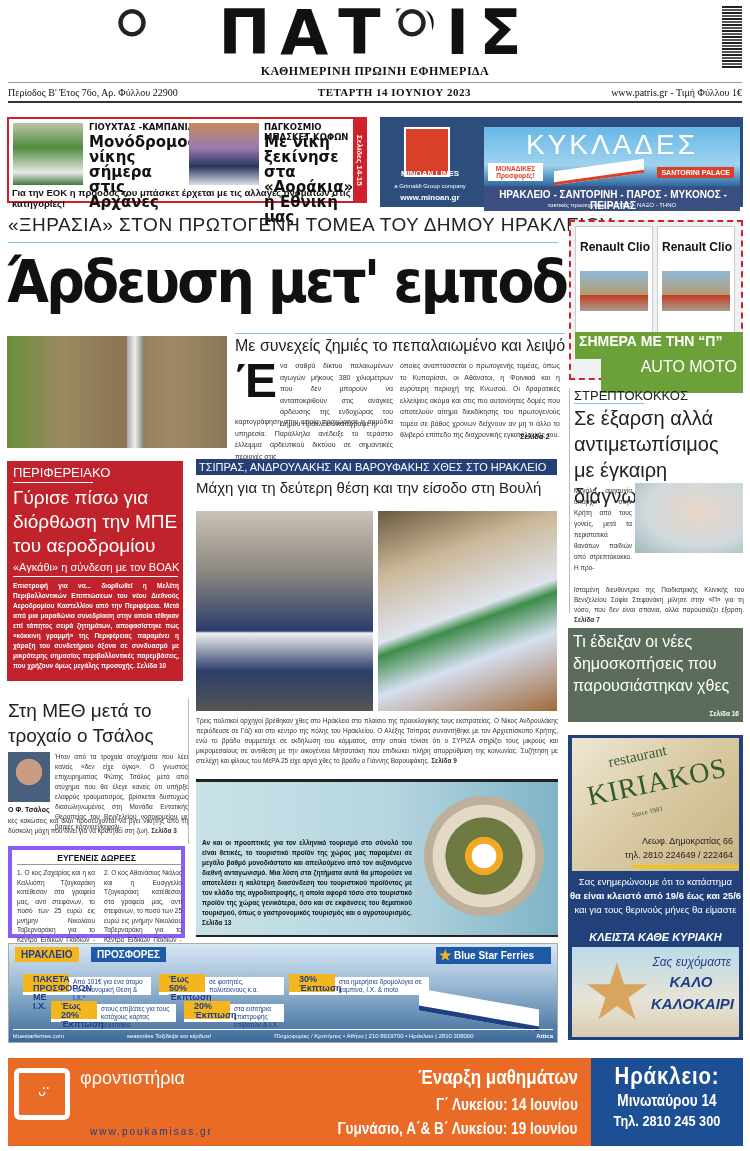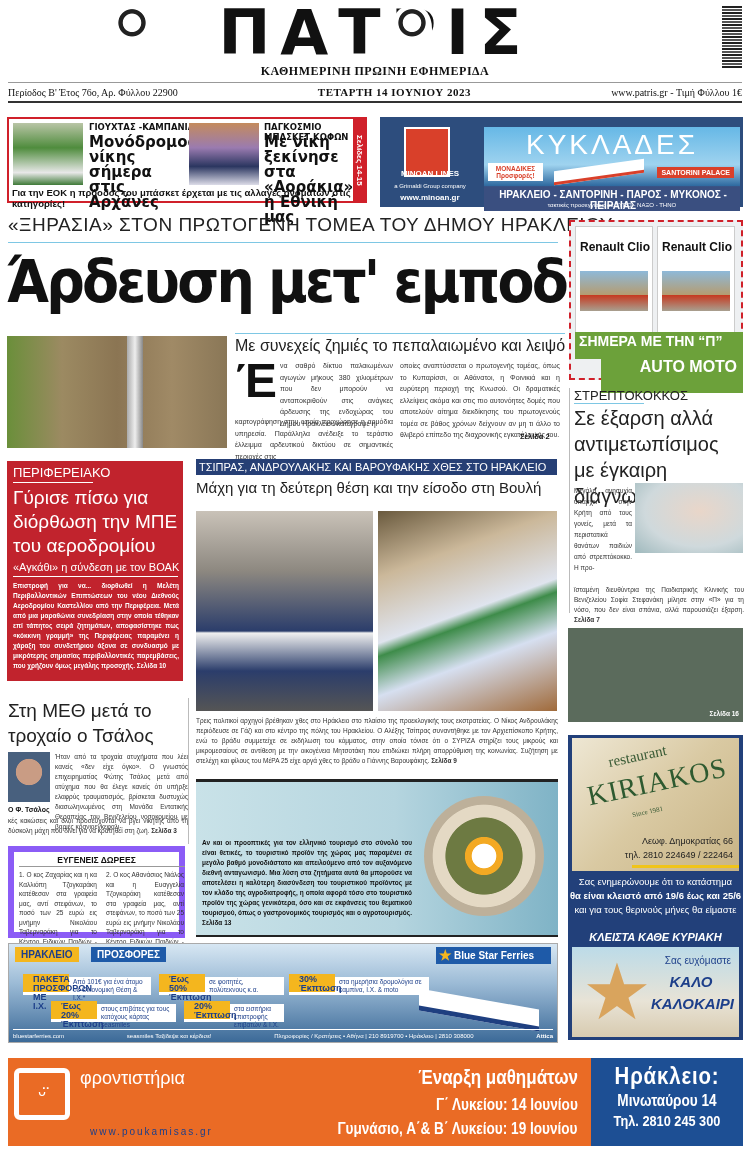--- a/index.html
+++ b/index.html
@@ -41,21 +41,21 @@
 .body1a{left:280px;top:360px;width:113px;font-size:7px;line-height:11.5px;text-align:justify;color:#333}
 .body1b{left:235px;top:416px;width:158px;font-size:7px;line-height:11.5px;text-align:justify;color:#333}
 .body1c{left:400px;top:360px;width:160px;font-size:7px;line-height:11.5px;text-align:justify;color:#333}
 .page5{left:520px;top:432px;font-size:7.5px;font-weight:bold}
 
 .auto{left:569px;top:220px;width:174px;height:160px;border:2px dashed #d0202a;background:#eef0f2}
 .auto .pg{position:absolute;top:4px;width:78px;height:130px;background:#fff;border:1px solid #ccc}
 .auto .pg .t{position:absolute;left:4px;top:14px;font-size:12px;font-weight:bold;line-height:12px}
 .auto .pg .car{position:absolute;left:4px;top:44px;width:68px;height:40px;background:linear-gradient(180deg,#8eb9d9,#b59c70 60%,#c53b22 61%,#a8a090)}
 .auto .g1{position:absolute;left:4px;top:110px;width:168px;height:27px;background:#6ca13a;color:#fff;font-weight:bold;font-size:14px;line-height:18px;padding-left:4px;white-space:nowrap}
-.auto .g2{position:absolute;left:30px;top:135px;width:142px;height:36px;background:#6ca13a;color:#fff;font-weight:bold;font-size:16px;line-height:20px;text-align:right;padding-right:6px}
+.auto .g2{position:absolute;left:30px;top:135px;width:142px;height:36px;background:#6ca13a;color:#fff;font-weight:normal;font-size:16px;line-height:20px;text-align:right;padding-right:6px}
 
 .strep-k{left:574px;top:388px;font-size:13px;color:#222}
 .strep-rule{left:574px;top:403px;width:70px;height:1px;background:#7ec7e4}
 .strep-h{left:574px;top:405px;width:170px;font-size:20px;line-height:26px;color:#222}
 .strep-vrule{left:569px;top:388px;width:1px;height:225px;background:#bbb}
 .strep-b1{left:574px;top:485px;width:58px;font-size:6.5px;line-height:11px;color:#333;text-align:justify}
 .strep-img{left:635px;top:483px;width:108px;height:70px;background:radial-gradient(ellipse at 60% 40%,#e9d6c9,#cfd9dc 60%,#9fb9bd)}
 .strep-b2{left:574px;top:585px;width:170px;font-size:6.5px;line-height:10px;color:#333;text-align:justify}
 
 .redbox{left:7px;top:461px;width:176px;height:220px;background:#c1232d;color:#fff}
@@ -72,21 +72,21 @@
 .pol-img2{left:378px;top:511px;width:179px;height:200px;background:linear-gradient(160deg,#6a5a3e 0,#cbb89a 25%,#dfe4ee 50%,#3e8c4a 55%,#d6dff0 70%,#a06a3a 100%)}
 .pol-b{left:196px;top:716px;width:362px;font-size:6.5px;line-height:10px;color:#333;text-align:justify}
 
 .meth-h{left:8px;top:698px;width:180px;font-size:19px;line-height:25px;color:#222}
 .meth-img{left:8px;top:752px;width:42px;height:50px;background:radial-gradient(circle at 50% 40%,#c99c84 0 35%,#48607e 37%)}
 .meth-cap{left:8px;top:806px;font-size:7px;font-weight:bold}
 .meth-b1{left:55px;top:752px;width:133px;font-size:6.5px;line-height:10px;color:#333;text-align:justify}
 .meth-b2{left:8px;top:816px;width:180px;font-size:6.5px;line-height:10px;color:#333;text-align:justify}
 .meth-vr{left:188px;top:698px;width:1px;height:146px;background:#bbb}
 
-.don{left:8px;top:846px;width:177px;height:92px;border:6px solid #8b5cf6}
+.don{left:8px;top:846px;width:177px;height:92px;border:4px solid #8b5cf6}
 .don .t{position:absolute;left:0;top:3px;width:100%;text-align:center;font-size:8.5px;font-weight:bold}
 .don .r{position:absolute;left:5px;top:14px;width:166px;height:1px;background:#999}
 .don .c{position:absolute;top:18px;width:78px;font-size:6.5px;line-height:9.5px;color:#333;text-align:justify}
 
 .tour{left:196px;top:779px;width:362px;height:158px;background:linear-gradient(90deg,#c9e2e8,#b5d5df 55%,#7fb3c6);border-top:3px solid #222;border-bottom:2px solid #222}
 .tour .h{position:absolute;left:6px;top:4px;width:240px;font-size:18px;line-height:24px;color:#111}
 .tour .b{position:absolute;left:6px;top:56px;width:210px;font-size:6.5px;line-height:10px;font-weight:bold;color:#111;text-align:justify}
 .tour .plate{position:absolute;left:228px;top:14px;width:120px;height:120px;border-radius:50%;background:radial-gradient(circle,#fff 0 14%,#f3a923 15% 22%,#6d7a42 23% 45%,#e4d9c4 46% 60%,#bdb09a 61%)}
 
 .polls{left:568px;top:628px;width:175px;height:94px;background:#5b6b5c;color:#fff}
@@ -97,21 +97,21 @@
 .kir .card{position:absolute;left:4px;top:3px;width:167px;height:133px;background:linear-gradient(135deg,#eee7d4,#d9c9a2 50%,#c8b486)}
 .kir .rest{position:absolute;left:36px;top:10px;font-family:"Liberation Serif",serif;font-size:15px;color:#3a5b36;transform:rotate(-12deg)}
 .kir .name{position:absolute;left:14px;top:28px;font-family:"Liberation Serif",serif;font-size:28px;color:#2e5a30;transform:rotate(-12deg);letter-spacing:1px}
 .kir .since{position:absolute;left:60px;top:70px;font-family:"Liberation Serif",serif;font-size:7px;color:#3a5b36;transform:rotate(-12deg)}
 .kir .addr{position:absolute;right:6px;top:96px;font-size:9px;color:#222;text-align:right;line-height:14px}
 .kir .yl{position:absolute;left:60px;top:127px;width:107px;height:3px;background:#f0c419}
 .kir .info{position:absolute;left:0;top:140px;width:175px;color:#fff;text-align:center;font-size:9.5px;line-height:14px}
 .kir .closed{position:absolute;left:0;top:196px;width:175px;color:#fff;text-align:center;font-size:11px;font-weight:bold;font-style:italic}
 .kir .beach{position:absolute;left:4px;top:212px;width:167px;height:90px;background:linear-gradient(180deg,#bcdbe8,#e8e3d6 60%,#d8cbb0)}
 .kir .star{position:absolute;left:10px;top:10px;width:70px;height:70px;color:#d9a45d;font-size:78px;line-height:70px}
-.kir .wish{position:absolute;right:8px;top:8px;text-align:center;color:#1d3f8a;font-size:10px}
+.kir .wish{position:absolute;right:8px;top:8px;text-align:center;color:#1d3f8a;font-style:italic;font-size:12px}
 .kir .kalo{position:absolute;right:8px;top:24px;width:80px;text-align:center;color:#1d3f8a;font-weight:bold;font-style:italic;font-size:15px;line-height:22px}
 
 .bsf{left:8px;top:943px;width:550px;height:100px;background:linear-gradient(180deg,#d7e7f3 0,#9cbbd6 40%,#3c6a98 100%);border:1px solid #aaa}
 .bsf .tag{position:absolute;top:3px;height:15px;font-size:10px;font-weight:bold;line-height:15px;padding:0 6px;color:#fff}
 .bsf .logo{position:absolute;right:6px;top:3px;width:115px;height:17px;background:#1e5aa8;color:#fff;font-size:10px;font-weight:bold;line-height:17px;padding-left:18px}
 .bsf .logo span.st{position:absolute;left:3px;top:0;color:#f4b61e;font-size:14px}
 .bsf .offer{position:absolute;height:18px;background:#fff;font-size:6.5px;line-height:8px;color:#1d3f8a;padding:1px 3px 1px 50px}
 .bsf .offer .b{position:absolute;left:0;top:-3px;width:46px;height:18px;background:#f4b61e;color:#1d3f8a;font-weight:bold;font-size:9px;line-height:9px;padding:1px 10px}
 .bsf .foot{position:absolute;left:4px;bottom:3px;width:540px;font-size:6px;color:#fff;display:flex;justify-content:space-between;border-top:1px solid #fff;padding-top:3px}
 
@@ -236,20 +236,21 @@
   <div class="c" style="left:5px">1. Ο κος Ζαχαρίας και η κα Καλλιόπη Τζογκαράκη κατέθεσαν στα γραφεία μας, αντί στεφάνων, το ποσό των 25 ευρώ εις μνήμην Νικολάου Ταβερναράκη για το Κέντρο Ειδικών Παιδιών - Ζωοδόχος Πηγή.</div>
   <div class="c" style="left:92px">2. Ο κος Αθανάσιος Νιάλος και η Ευαγγελία Τζογκαράκη κατέθεσαν στα γραφεία μας, αντί στεφάνων, το ποσό των 25 ευρώ εις μνήμην Νικολάου Ταβερναράκη για το Κέντρο Ειδικών Παιδιών - Ζωοδόχος Πηγή.</div>
 </div>
 
 <div class="abs tour">
   <div class="b"><span>Αν και οι προοπτικές για τον ελληνικό τουρισμό στο σύνολό του είναι θετικές, το τουριστικό προϊόν της χώρας μας παραμένει σε μεγάλο βαθμό μονοδιάστατο και απειλούμενο από τον αυξανόμενο διεθνή ανταγωνισμό. Μια λύση στα ζητήματα αυτά θα μπορούσε να αποτελέσει η καλύτερη διασύνδεση του τουριστικού προϊόντος με τον κλάδο της αγροδιατροφής, η οποία αφορά τόσο στο τουριστικό προϊόν της χώρας γενικότερα, όσο και σε εκφάνσεις του θεματικού τουρισμού, όπως ο γαστρονομικός τουρισμός και ο αγροτουρισμός.</span> <span>Σελίδα 13</span></div>
   <div class="plate"></div>
 </div>
 
 <div class="abs polls">
+  <div class="h">Τι έδειξαν οι νέες δημοσκοπήσεις που παρουσιάστηκαν χθες</div>
   <div class="p">Σελίδα 16</div>
 </div>
 
 <div class="abs kir">
   <div class="card">
     <div class="rest">restaurant</div>
     <div class="name">KIRIAKOS</div>
     <div class="since">Since 1981</div>
     <div class="addr">
         <div>Λεωφ. Δημοκρατίας 66</div>

